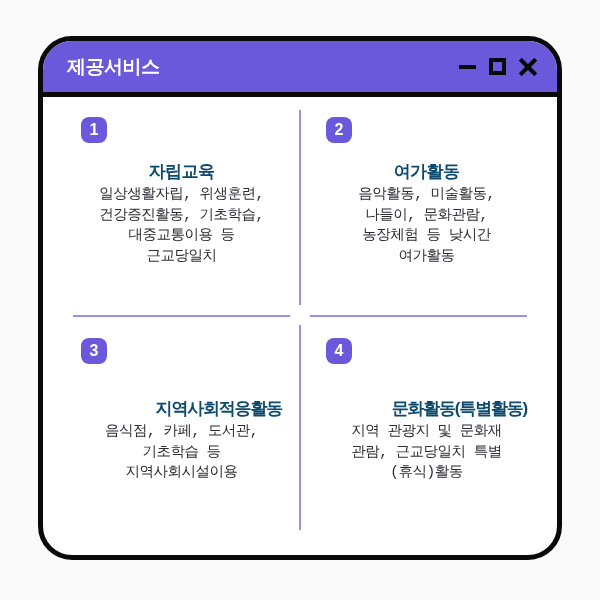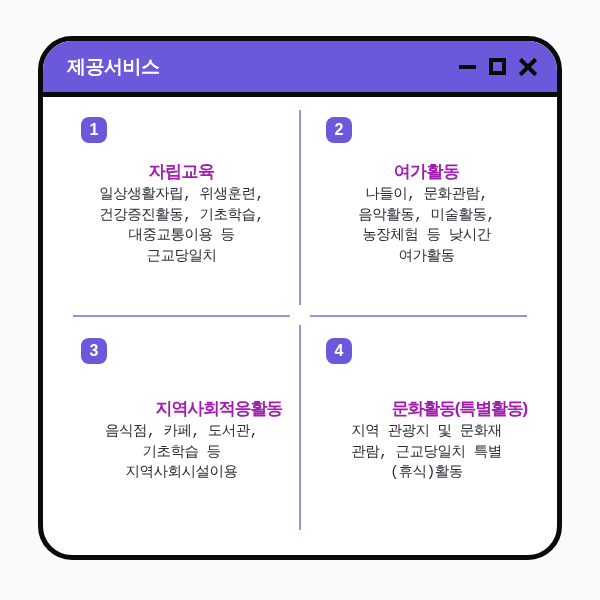--- a/index.html
+++ b/index.html
@@ -160,21 +160,21 @@
   .quad-row2 .badge { margin-top: 4px; }
 
   .quad-body {
     width: 100%;
     text-align: center;
     margin-top: 18px;
   }
   .quad-row2 .quad-body { margin-top: 34px; }
 
   .quad-title {
-    color: #a21caf;
+    color: #0c4a6e;
     font-size: 17px;
     font-weight: bold;
     letter-spacing: -0.6px;
     line-height: 1.25;
     margin-bottom: 2px;
     white-space: nowrap;
   }
   .quad-title.narrow { letter-spacing: -1.2px; text-align: right; }
 
   .quad-lines {
@@ -223,22 +223,22 @@
             <span class="ln">근교당일치</span>
           </div>
         </div>
       </div>
 
       <div class="quad quad-right quad-row1">
         <div class="badge">2</div>
         <div class="quad-body">
           <div class="quad-title">여가활동</div>
           <div class="quad-lines">
+            <span class="ln">음악활동, 미술활동,</span>
             <span class="ln">나들이, 문화관람,</span>
-            <span class="ln">음악활동, 미술활동,</span>
             <span class="ln">농장체험 등 낮시간</span>
             <span class="ln">여가활동</span>
           </div>
         </div>
       </div>
 
       <div class="quad quad-left quad-row2">
         <div class="badge">3</div>
         <div class="quad-body">
           <div class="quad-title narrow">지역사회적응활동</div>

